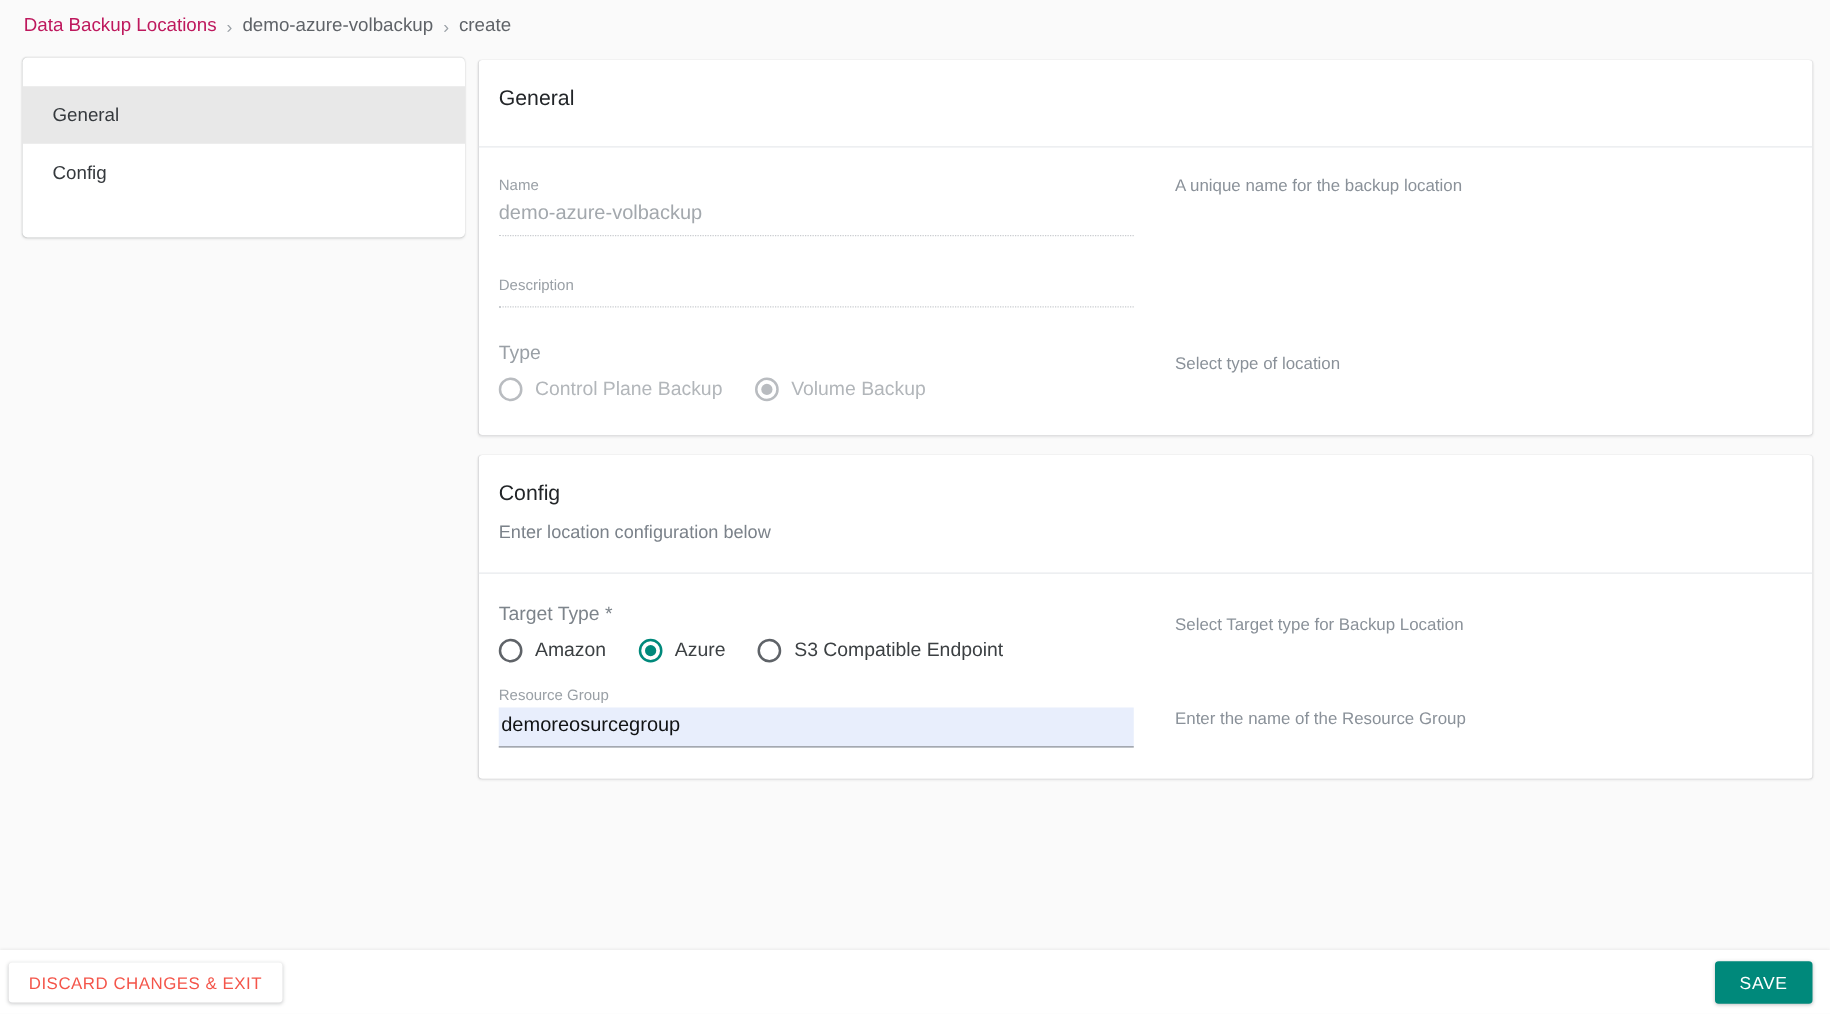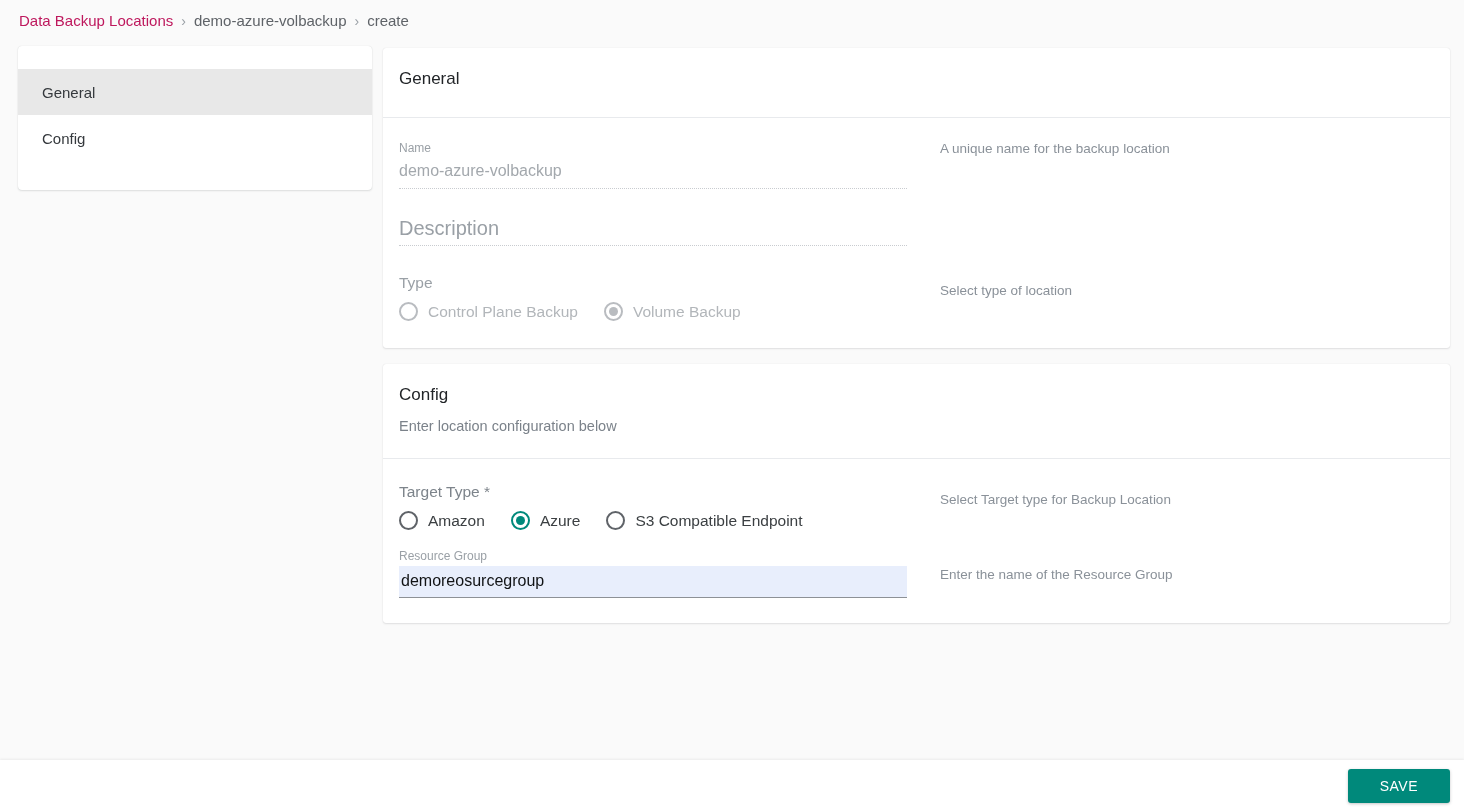--- a/index.html
+++ b/index.html
@@ -140,21 +140,21 @@
   .text-input-disabled {
     font-size: 16px;
     color: #a3a8ad;
     line-height: 26px;
     padding-bottom: 4px;
     border-bottom: 1px dotted #c9ccd0;
     width: 100%;
     box-sizing: border-box;
   }
   .placeholder-only {
-    font-size: 20px;
+    font-size: 12px;
     color: #9aa0a6;
     line-height: 26px;
     padding-bottom: 4px;
     border-bottom: 1px dotted #c9ccd0;
     width: 100%;
     box-sizing: border-box;
   }
   .text-input-filled {
     font-size: 16px;
     color: #111315;
@@ -257,21 +257,21 @@
     border-radius: 3px;
     box-shadow: 0 1px 3px rgba(60,64,67,0.25);
     cursor: pointer;
     font-family: "Liberation Sans", sans-serif;
   }
   .save-btn {
     position: absolute;
     right: 14px;
     top: 9px;
     height: 34px;
-    padding: 0 32px;
+    padding: 0 20px;
     display: flex;
     align-items: center;
     justify-content: center;
     background: #00897b;
     color: #ffffff;
     font-size: 14px;
     letter-spacing: 0.5px;
     border: none;
     border-radius: 3px;
     box-shadow: 0 1px 3px rgba(60,64,67,0.3);
@@ -381,14 +381,15 @@
         <div class="float-label">Resource Group</div>
         <div class="text-input-filled">demoreosurcegroup</div>
       </div>
       <div class="hint-col" style="margin-top:18px;">Enter the name of the Resource Group</div>
     </div>
 
   </div>
 </div>
 
 <div class="footer">
+  <button class="discard-btn">DISCARD CHANGES &amp; EXIT</button>
   <button class="save-btn">SAVE</button>
 </div>
 
 </body></html>

